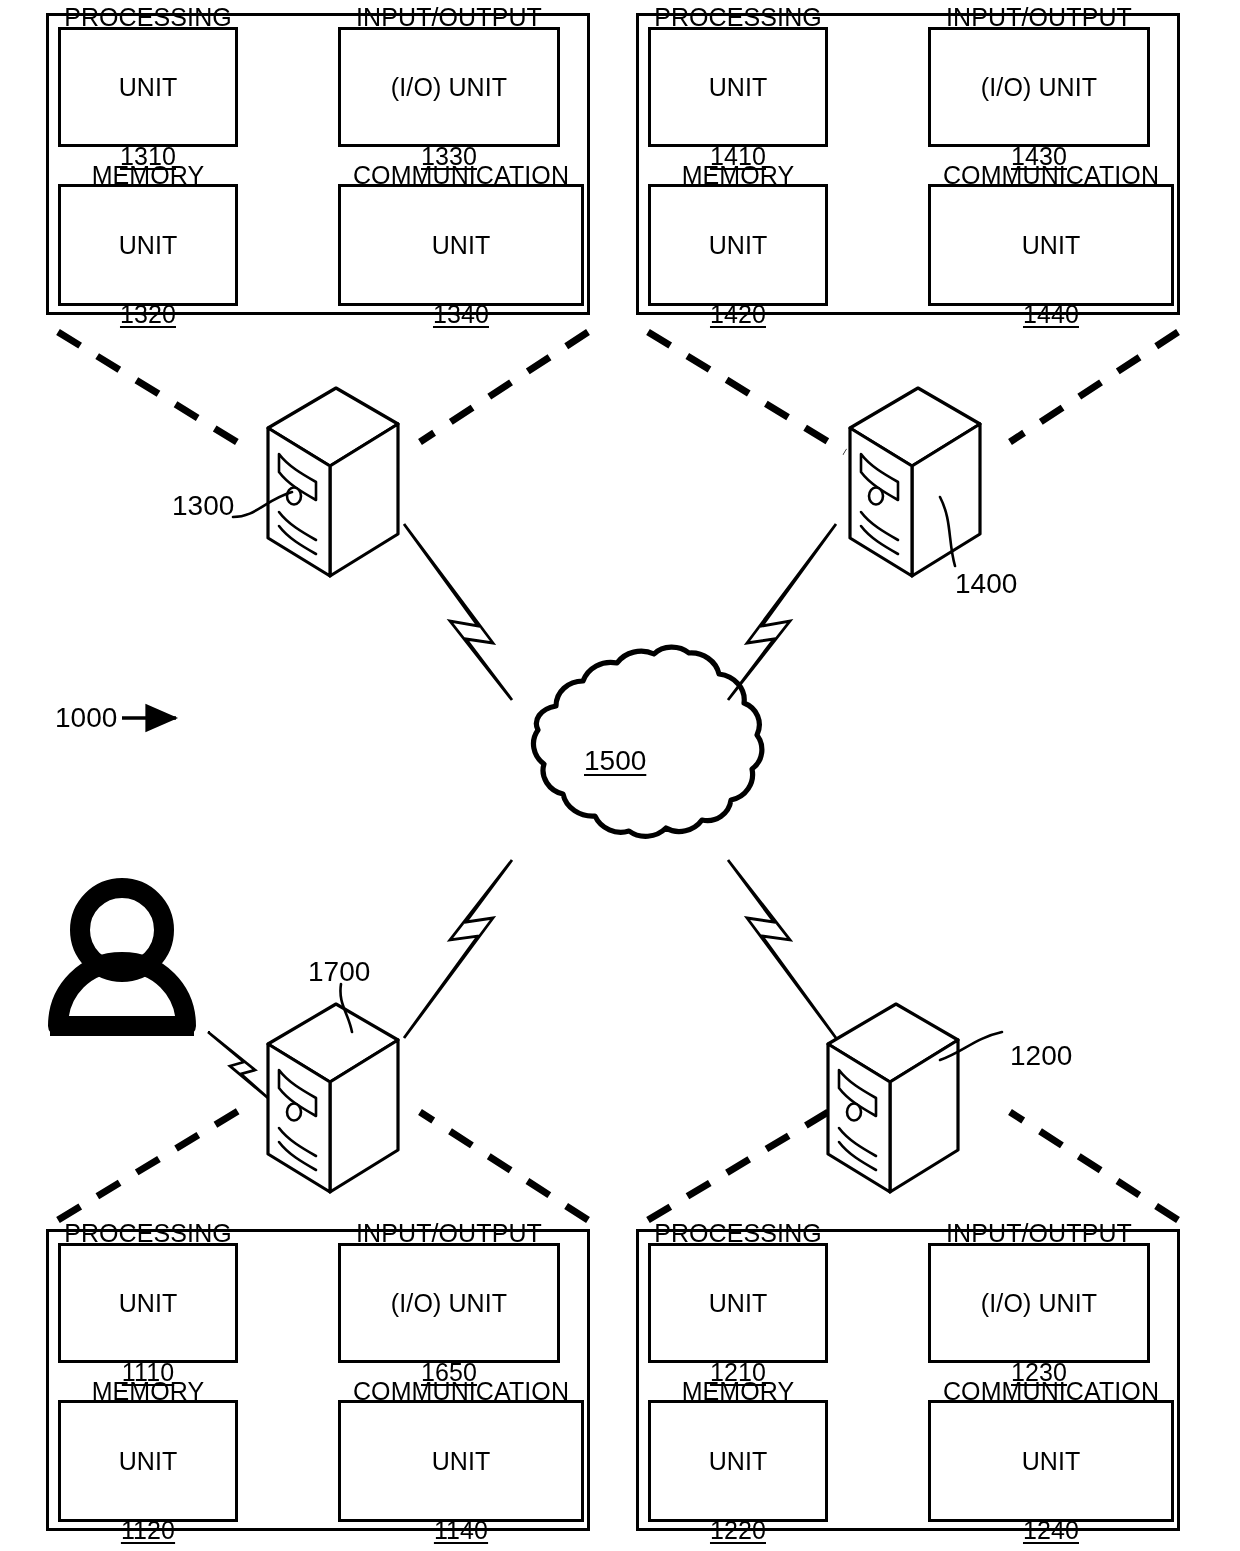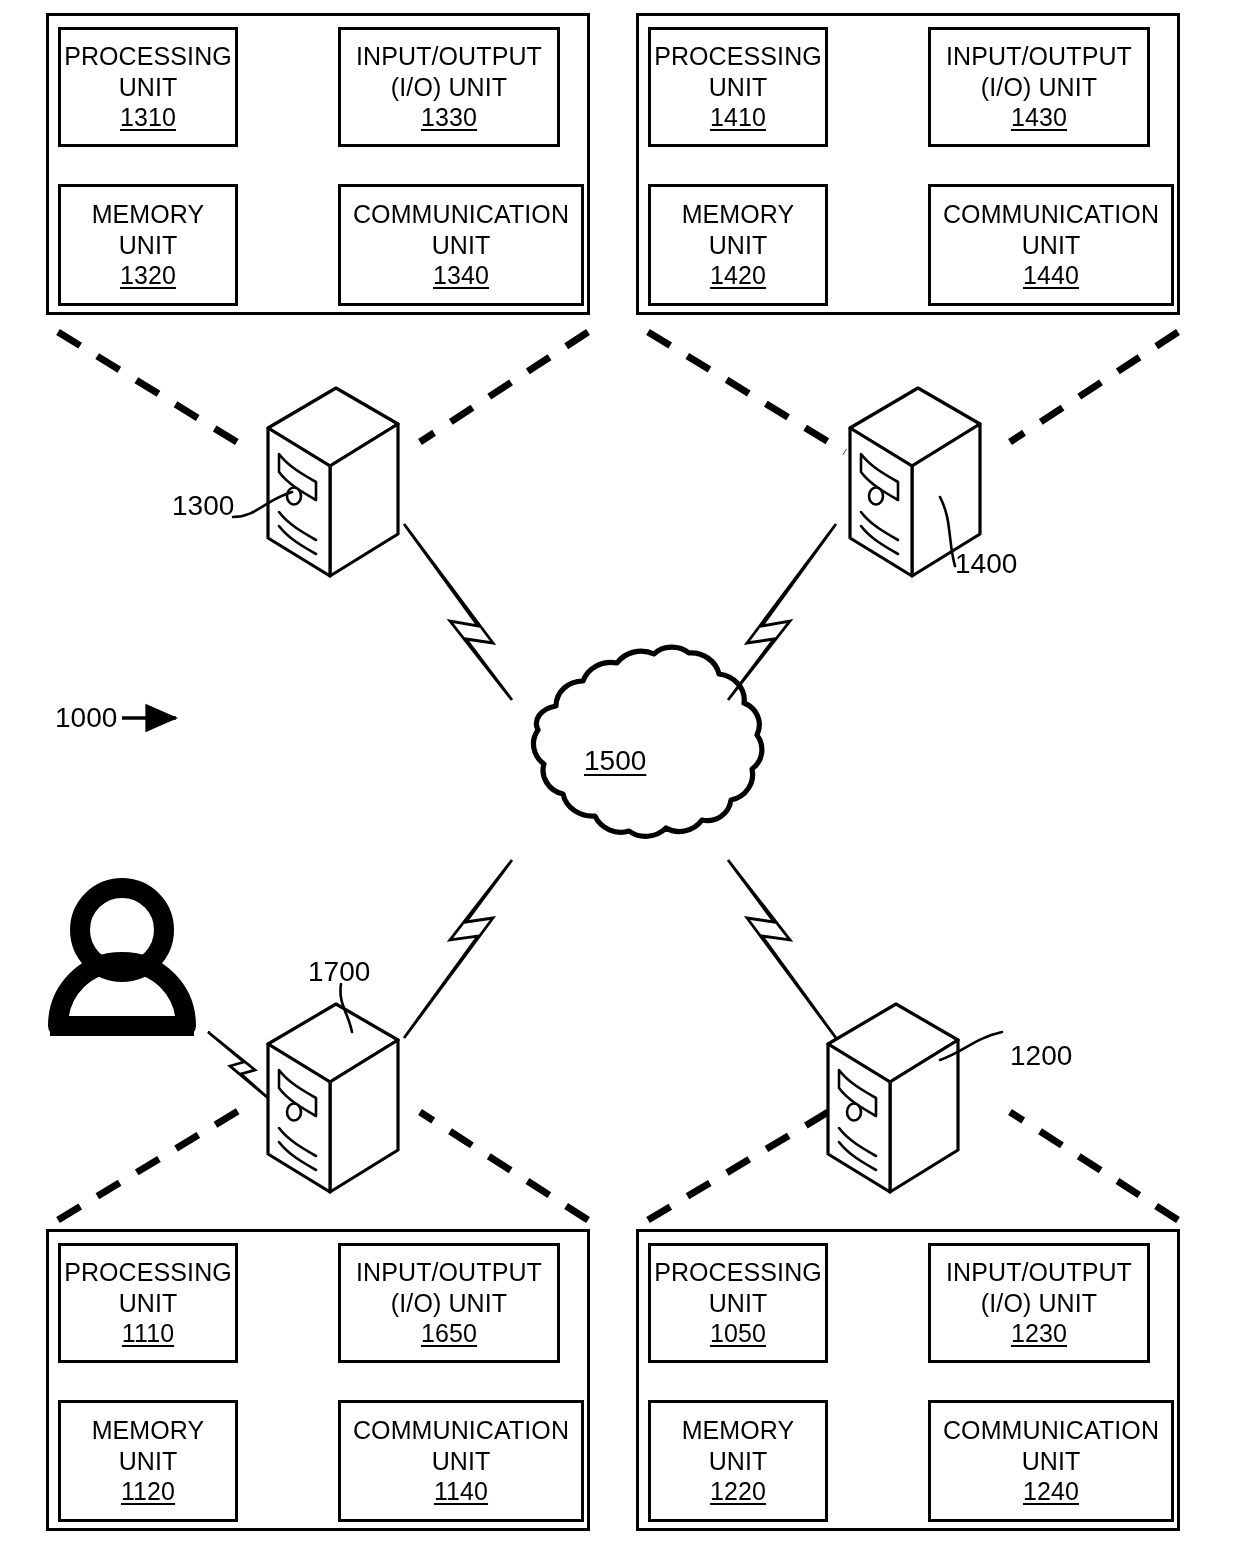--- a/index.html
+++ b/index.html
@@ -39,20 +39,21 @@
     background: #ffffff;
     display: flex;
     flex-direction: column;
     align-items: center;
     justify-content: center;
     line-height: 1.22;
     color: #000;
     font-size: 25px;
     letter-spacing: 0.1px;
     text-align: center;
+    gap: 39px;
   }
   .unit .ln { display: block; white-space: nowrap; }
   .unit .ref {
     display: block;
     text-decoration: underline;
     text-underline-offset: 3px;
     margin-top: 0;
   }
   
   .refnum {
@@ -305,21 +306,21 @@
       <span class="ln">UNIT</span>
       <span class="ref">1140</span>
     </div>
   </div>
 
   <div class="panel" style="left:636px; top:1229px; width:544px; height:302px;">
 
     <div class="unit" style="left:9px; top:11px; width:180px; height:120px;">
       <span class="ln">PROCESSING</span>
       <span class="ln">UNIT</span>
-      <span class="ref">1050</span>
+      <span class="ref">1210</span>
     </div>
 
     <div class="unit" style="left:289px; top:11px; width:222px; height:120px;">
       <span class="ln">INPUT/OUTPUT</span>
       <span class="ln">(I/O) UNIT</span>
       <span class="ref">1230</span>
     </div>
 
     <div class="unit" style="left:9px; top:168px; width:180px; height:122px;">
       <span class="ln">MEMORY</span>
@@ -331,21 +332,21 @@
       <span class="ln">COMMUNICATION</span>
       <span class="ln">UNIT</span>
       <span class="ref">1240</span>
     </div>
   </div>
 
   <div class="refnum" style="left:55px; top:704px;">1000</div>
 
   <div class="refnum" style="left:172px; top:492px;">1300</div>
 
-  <div class="refnum" style="left:955px; top:550px;">1400</div>
+  <div class="refnum" style="left:955px; top:570px;">1400</div>
 
   <div class="refnum" style="left:308px; top:958px;">1700</div>
 
   <div class="refnum" style="left:1010px; top:1042px;">1200</div>
 
   <div class="cloudlabel" style="left:584px; top:747px;">1500</div>
 
 </div>
 
 </body></html>

